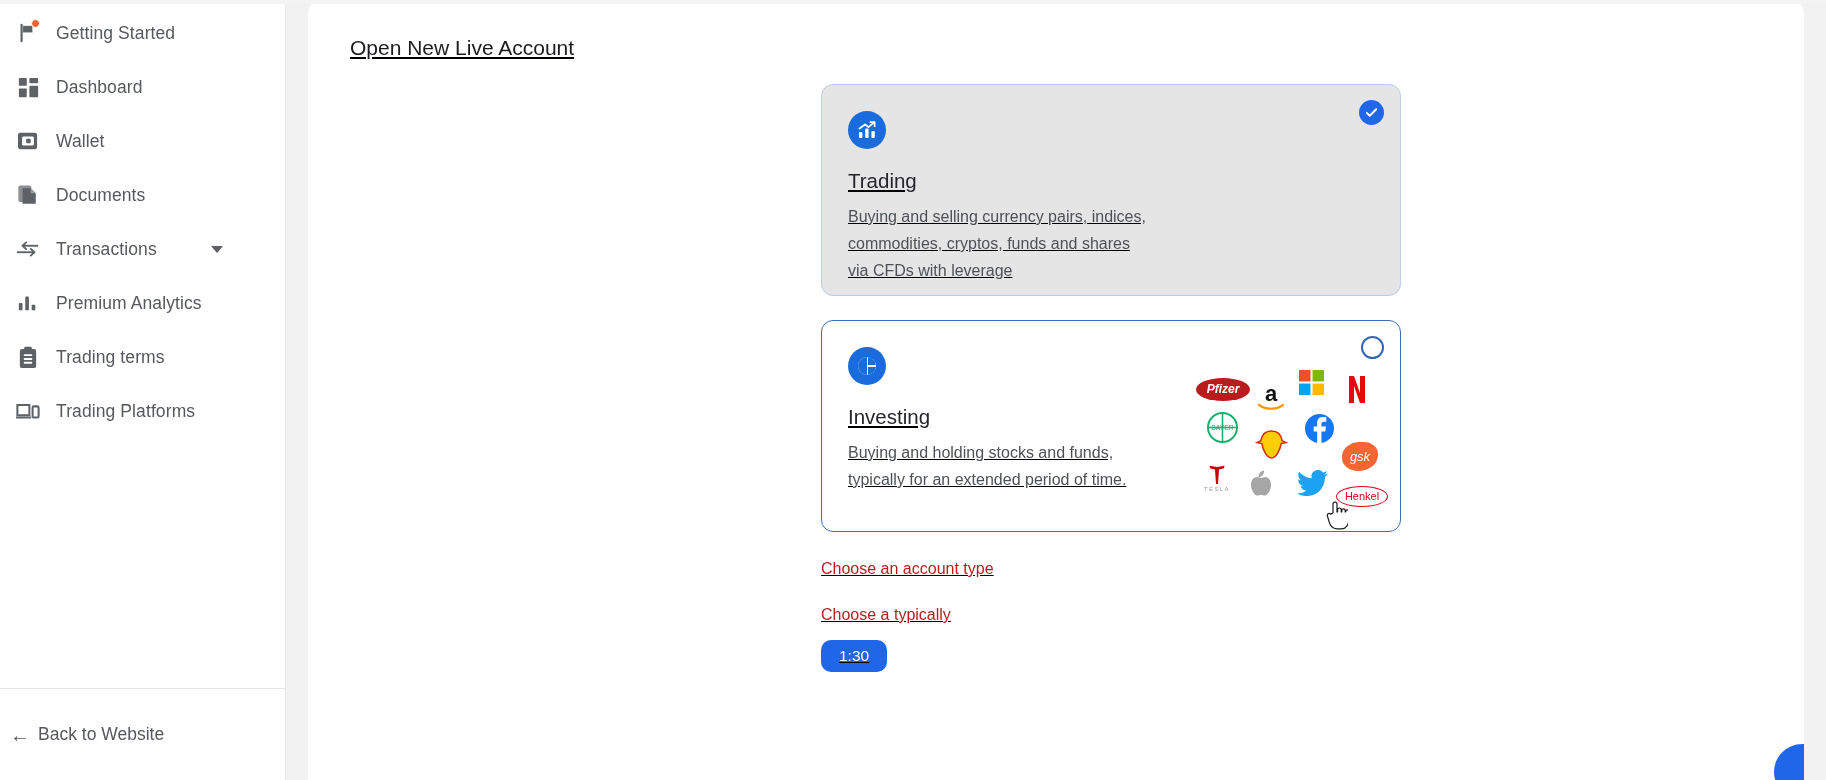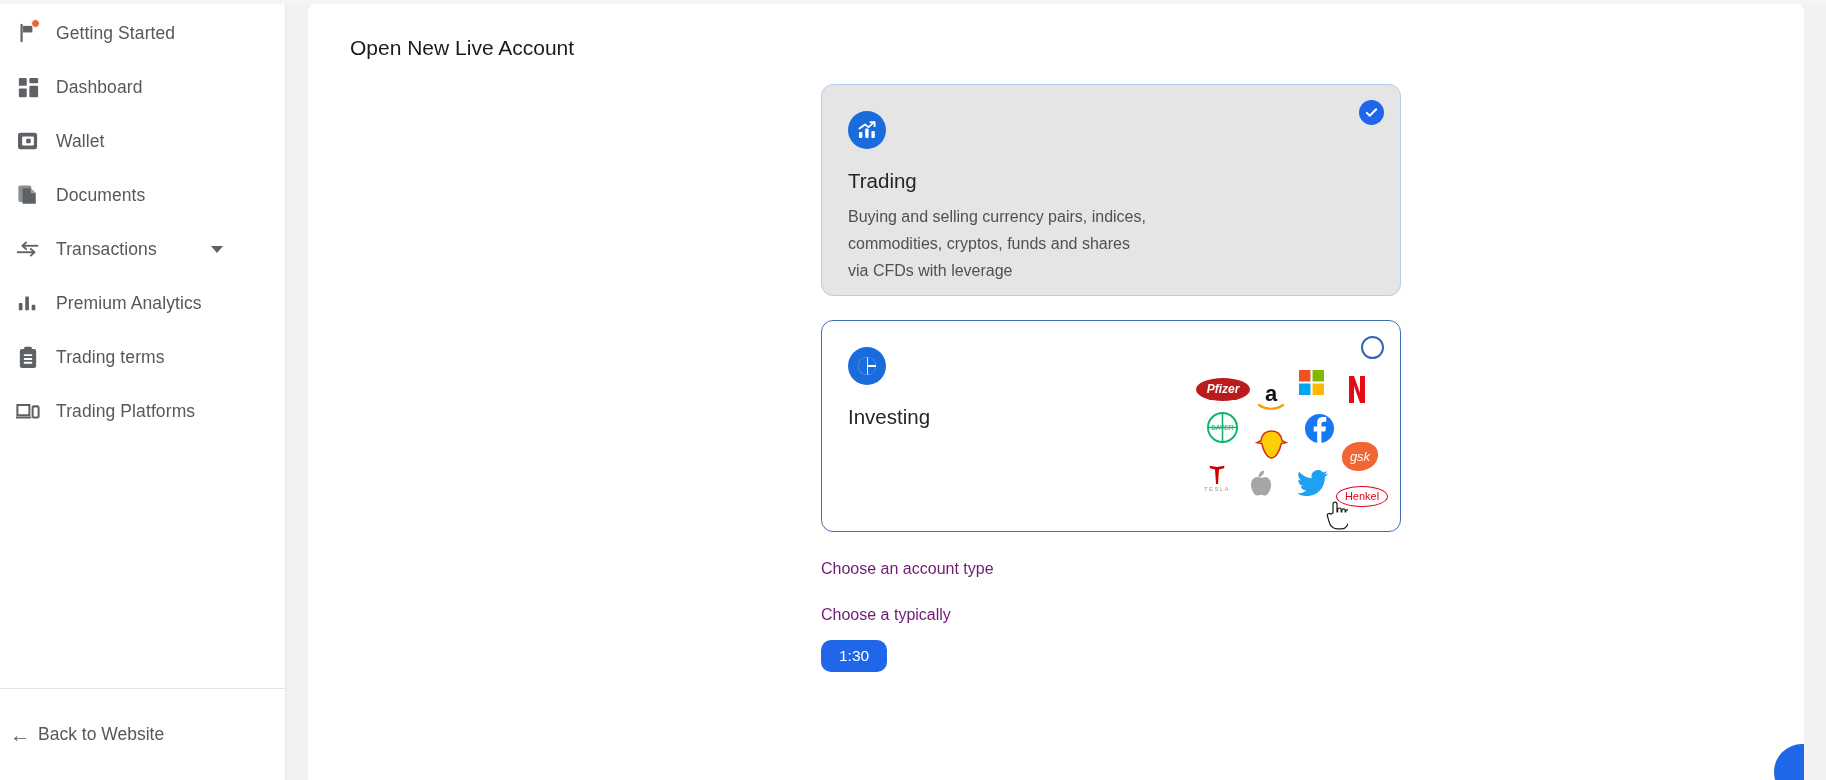--- a/index.html
+++ b/index.html
@@ -74,20 +74,21 @@
   #back-link .arrow { font-size: 20px; margin-right: 8px; color: #55585c; line-height: 1; }
 
   
   #main-outer {
     flex: 1 1 auto;
     height: 780px;
     background: #f2f2f2;
     padding: 0 22px 12px 22px;
     position: relative;
     overflow: hidden;
+    text-decoration: underline;
   }
   #content-panel {
     background: #ffffff;
     border-radius: 10px 10px 0 0;
     height: 780px;
     margin-top: 2px;
     position: relative;
     overflow: hidden;
   }
   #page-title {
@@ -166,21 +167,21 @@
   }
   .logo {
     position: absolute;
     display: flex; align-items: center; justify-content: center;
     font-size: 9px;
   }
 
   
   #acct-type-label, #leverage-label {
     font-size: 16px;
-    color: #701a75;
+    color: #b91c1c;
     margin-top: 28px;
   }
   #acct-type-row {
     display: flex; gap: 14px;
     margin-top: 16px;
   }
   .chip {
     height: 32px;
     padding: 0 17px;
     border-radius: 7px;
@@ -362,20 +363,21 @@
           <div class="radio-empty"></div>
           <div class="card-icon">
             <svg width="24" height="24" viewBox="0 0 24 24">
               <circle cx="12" cy="12" r="9" fill="#ffffff"></circle>
               <path d="M12 3a9 9 0 0 0 0 18z" fill="#1a6bdb"></path>
               <path d="M12.9 3.1A9 9 0 0 1 20.9 11H12.9z" fill="#1a6bdb"></path>
               <path d="M12.9 12.9h8A9 9 0 0 1 12.9 20.9z" fill="#1a6bdb"></path>
             </svg>
           </div>
           <div class="card-title">Investing</div>
+          <div class="card-desc">Buying and holding stocks and funds, typically for an extended period of time.</div>
 
           <div id="logo-cluster">
 
             <div class="logo" style="left:4px; top:8px; width:54px; height:24px;">
               <div style="width:54px;height:23px;border-radius:50%;background:#b91c1c;color:#fff;
                           display:flex;align-items:center;justify-content:center;
                           font-style:italic;font-weight:bold;font-size:12px;">Pfizer</div>
             </div>
 
             <div class="logo" style="left:62px; top:14px; width:34px; height:28px; flex-direction:column;">

